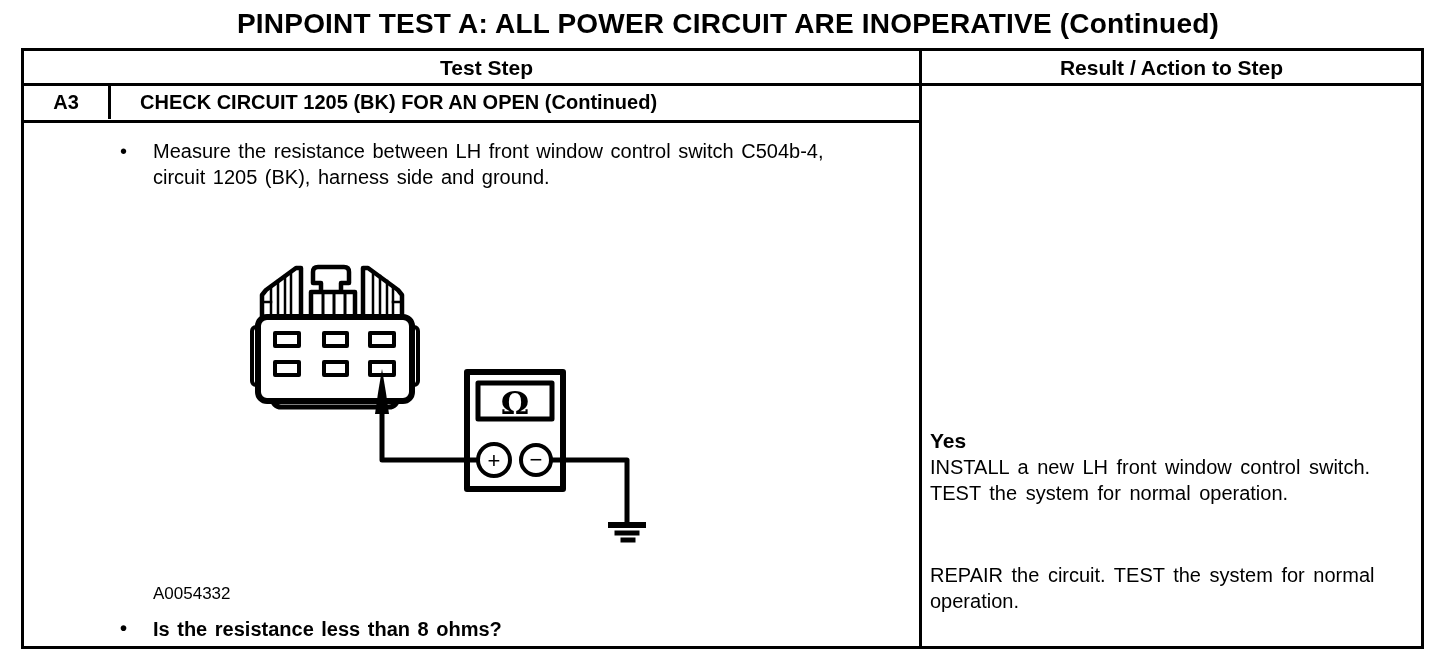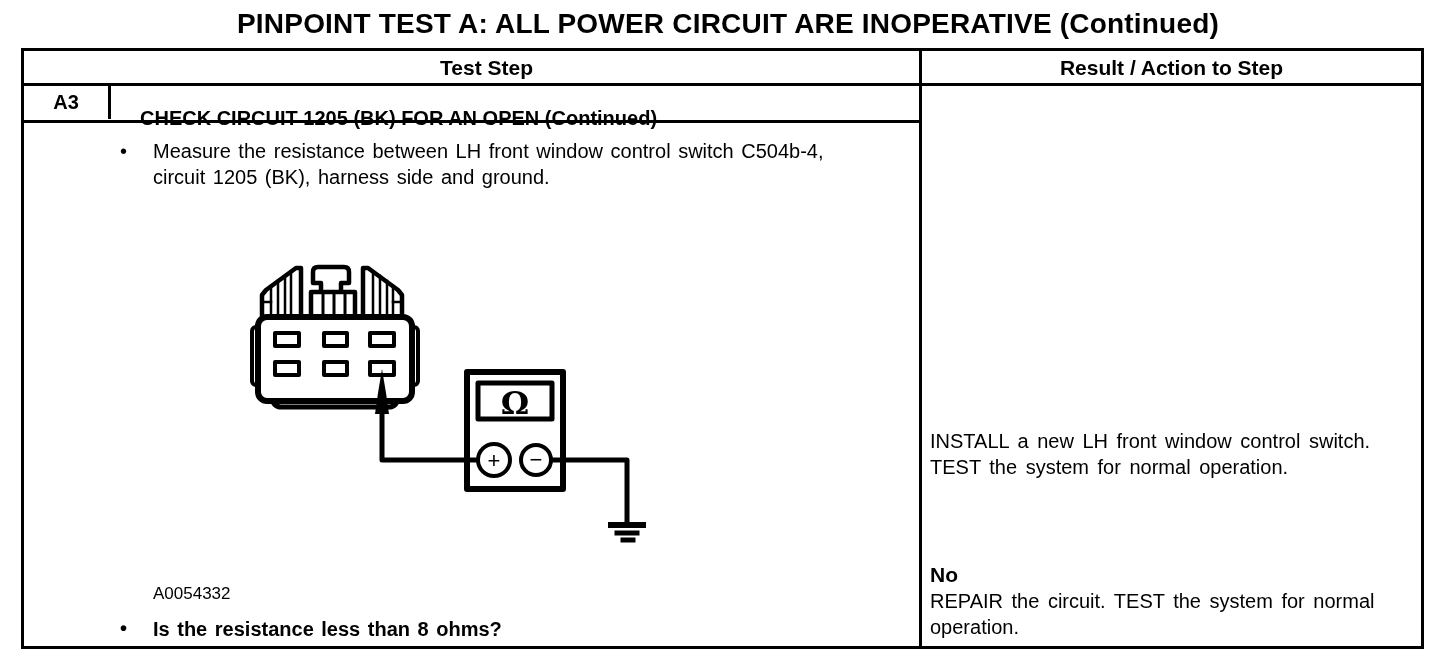--- a/index.html
+++ b/index.html
@@ -10,21 +10,21 @@
   .tbl{position:absolute;left:21px;top:48px;width:1403px;height:601px;
        border:3px solid #000;display:grid;box-sizing:border-box;
        grid-template-columns:898px 1fr;grid-template-rows:35px 37px 1fr;}
   .thcell{font-size:21px;font-weight:bold;text-align:center;line-height:33px;}
   .th-left{grid-column:1;grid-row:1;border-right:3px solid #000;border-bottom:3px solid #000;padding-left:30px;}
   .th-right{grid-column:2;grid-row:1;border-bottom:3px solid #000;}
   .a3row{grid-column:1;grid-row:2;border-right:3px solid #000;border-bottom:3px solid #000;
          display:flex;align-items:flex-start;gap:14px;}
   .a3id{width:84px;border-right:3px solid #000;text-align:center;
         font-size:20px;font-weight:bold;line-height:33px;flex:0 0 auto;}
-  .a3title{font-size:20px;font-weight:bold;line-height:33px;padding-left:15px;white-space:nowrap;margin-top:16px;}
+  .a3title{font-size:20px;font-weight:bold;line-height:33px;padding-left:15px;white-space:nowrap;}
   .steps{grid-column:1;grid-row:3;border-right:3px solid #000;position:relative;}
   .result{grid-column:2;grid-row:2 / span 2;position:relative;}
   .bullet{position:absolute;font-size:20px;}
   .btxt{position:absolute;font-size:20px;line-height:26px;word-spacing:2px;}
   .bold{font-weight:bold;}
   .figlabel{position:absolute;font-size:17px;margin-top:16px;}
   .resblock{position:absolute;left:8px;width:455px;font-size:20px;line-height:26px;word-spacing:3px;}
   .reslabel{font-size:21px;font-weight:bold;line-height:26px;}
   svg text{font-family:"Liberation Sans",sans-serif;}
   .omega{font-family:"DejaVu Serif",serif;font-weight:bold;font-size:32px;}
@@ -106,21 +106,21 @@
     </svg>
 
     <div class="figlabel" style="left:129px;top:445px;">A0054332</div>
 
     <span class="bullet bold" style="left:96px;top:494px;">•</span>
     <div class="btxt bold" style="left:129px;top:493px;width:740px;">Is the resistance less than 8 ohms?</div>
   </div>
 
   <div class="result">
     <div class="resblock" style="top:342px;">
+      <div class="reslabel">Yes</div>
       <div>INSTALL a new LH front window control switch. TEST the system for normal operation.</div>
     </div>
     <div class="resblock" style="top:476px;">
-      <div class="reslabel">No</div>
       <div>REPAIR the circuit. TEST the system for normal operation.</div>
     </div>
   </div>
 
 </div>
 
 </body></html>

